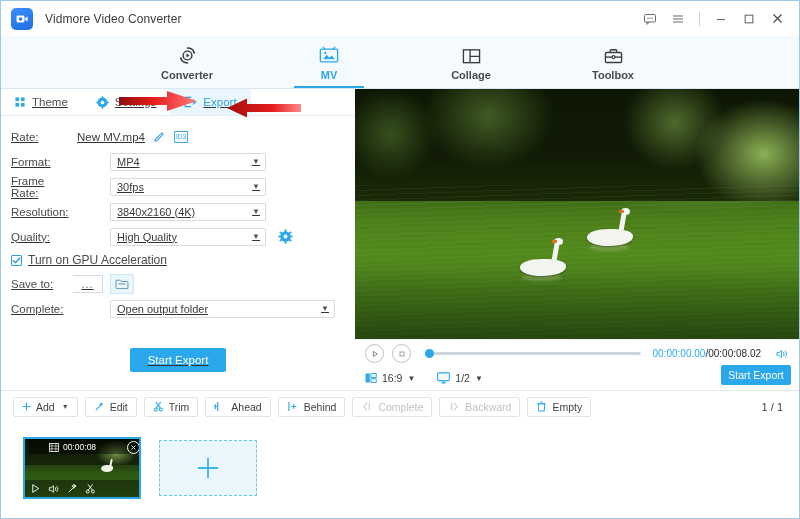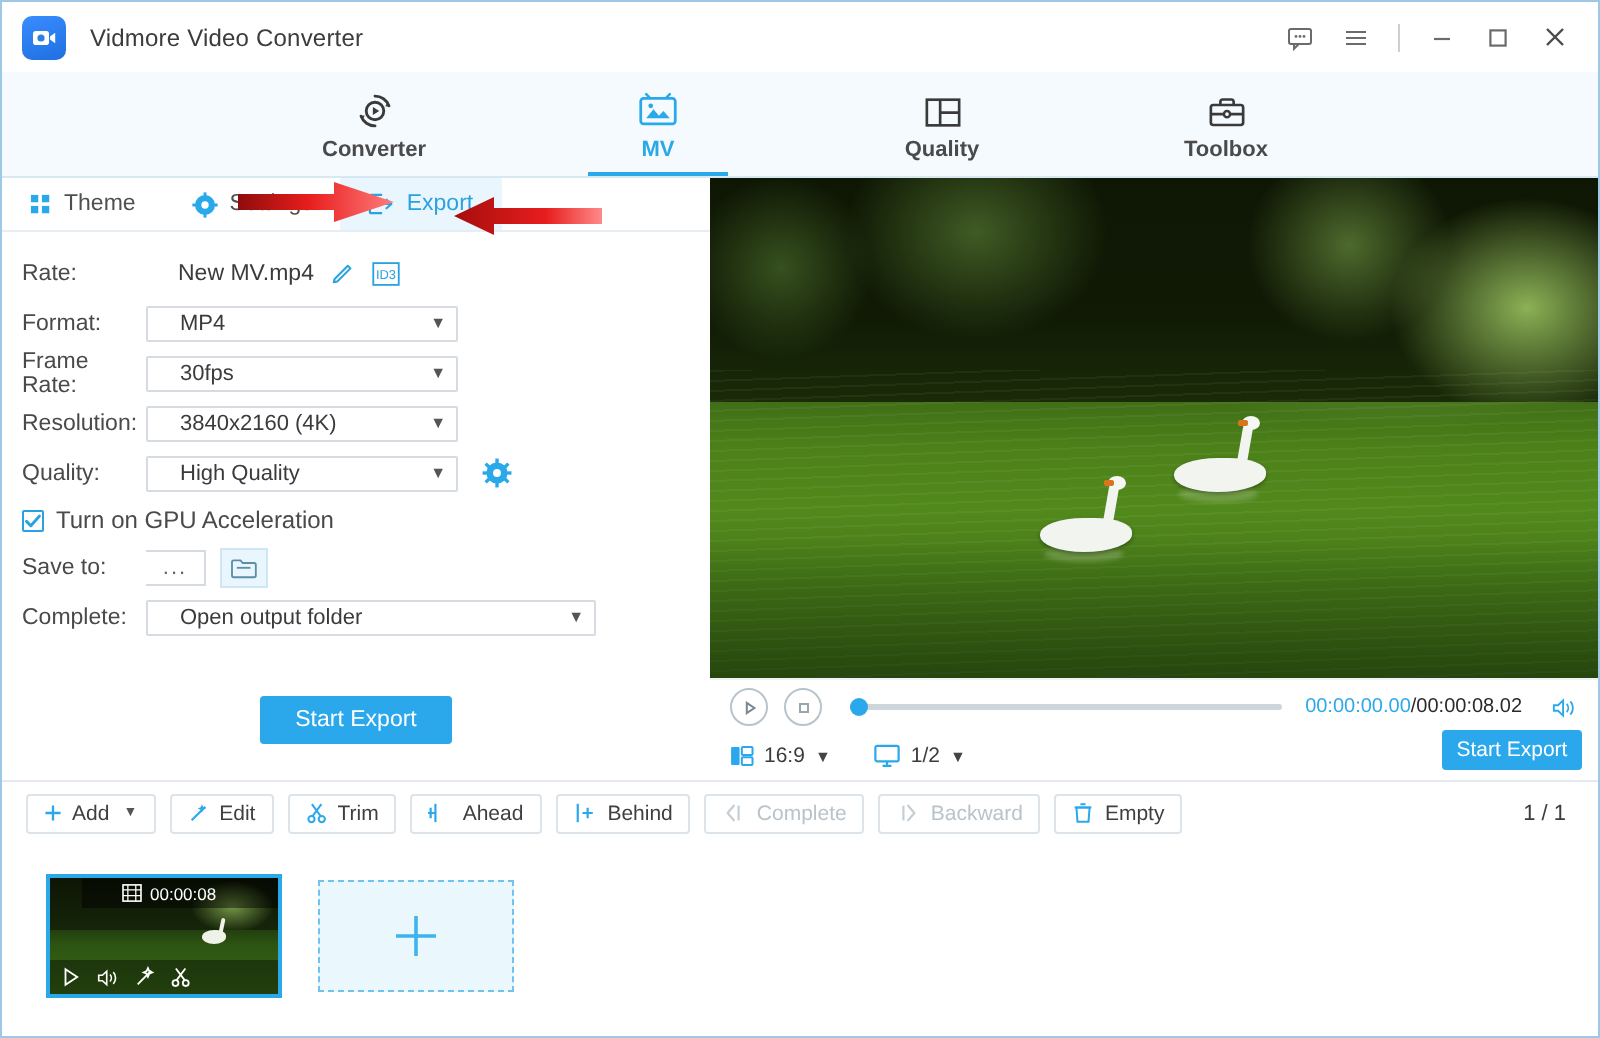--- a/index.html
+++ b/index.html
@@ -43,44 +43,44 @@
     align-items:center;justify-content:center;gap:3px;position:relative;
   }
   .navicon{height:22px;display:flex;align-items:flex-end;justify-content:center;}
   .navlabel{font-size:11px;color:#4a4a4a;}
   .navitem.active .navlabel{color:#2aa8e8;}
   .navitem.active:after{
     content:"";position:absolute;left:8px;right:8px;bottom:0;height:2px;background:#29a9e9;
   }
 
   
-  .content{display:flex;height:301px;}
+  .content{display:flex;height:301px;text-decoration:underline;}
   .left{width:354px;box-sizing:border-box;background:#fff;position:relative;}
   .right{width:444px;background:#000;position:relative;}
 
   
   .subtabs{height:26px;display:flex;align-items:stretch;border-bottom:1px solid #e6eef4;background:#fff;}
   .subtab{
     display:flex;align-items:center;gap:6px;padding:0 14px;font-size:11.5px;color:#4f4f4f;
   }
   .subtab.active{background:#eaf6fd;color:#2ba2e0;}
   .subtab svg{display:block}
 
   
   .form{padding:8px 0 0 0;}
   .row{display:flex;align-items:center;height:25px;margin-bottom:0;padding-left:10px;}
   .lbl{width:62px;font-size:11.5px;color:#4a4a4a;flex:none;}
-  .namevalue{font-size:11.5px;color:#3b3b3b;margin-left:16px;}
+  .namevalue{font-size:11.5px;color:#3b3b3b;margin-left:4px;}
   .iconbtn{margin-left:8px;display:flex;align-items:center;}
   .iconbtn svg{display:block}
 
   .select{
     width:156px;height:18px;border:1px solid #d5dbe0;background:#fff;border-radius:1px;
     display:flex;align-items:center;justify-content:space-between;
-    padding:0 5px 0 16px;font-size:11px;color:#3b3b3b;box-sizing:border-box;
+    padding:0 5px 0 6px;font-size:11px;color:#3b3b3b;box-sizing:border-box;margin-left:37px;
   }
   .select.wide{width:225px;}
   .select .caret{color:#555;font-size:8px;line-height:1;}
   .gear{margin-left:12px;display:flex;}
   .gear svg{display:block}
 
   .gpu{display:flex;align-items:center;height:22px;padding-left:10px;gap:6px;}
   .cbox{
     width:11px;height:11px;border:1px solid #2ba2e0;background:#fff;border-radius:1px;
     display:flex;align-items:center;justify-content:center;box-sizing:border-box;
@@ -181,21 +181,21 @@
 
   
   .strip{height:92px;background:#fff;display:flex;align-items:center;gap:18px;padding:0 22px;}
   .thumb{width:118px;height:62px;border:2px solid #29a9e9;position:relative;overflow:hidden;
     box-sizing:border-box;}
   .thumb-bg{position:absolute;inset:0;background:
       linear-gradient(180deg,#0e1804 0%,#18280a 30%,#2d5412 58%,#3a6a16 100%);}
   .thumb-trees{position:absolute;left:0;top:0;width:100%;height:26px;
     background:radial-gradient(ellipse 26% 70% at 80% 55%, rgba(150,190,92,.75) 0%, rgba(50,80,26,0) 70%),
     linear-gradient(180deg,#0d1604,#16250a);}
-  .thumb-top{position:absolute;left:16px;top:0;width:100%;height:15px;display:flex;align-items:center;
+  .thumb-top{position:absolute;left:4px;top:0;width:100%;height:15px;display:flex;align-items:center;
     padding:0 20px;box-sizing:border-box;gap:4px;background:rgba(0,0,0,.45);}
   .thumb-dur{font-size:8.5px;color:#fff;}
   .thumb-close{position:absolute;right:3px;top:2px;width:11px;height:11px;border-radius:50%;
     border:1px solid #fff;display:flex;align-items:center;justify-content:center;}
   .thumb-close svg{display:block}
   .thumb-bot{position:absolute;left:0;bottom:0;width:100%;height:17px;display:flex;align-items:center;
     gap:7px;padding:0 5px;box-sizing:border-box;background:rgba(0,0,0,.4);}
   .thumb-bot svg{display:block}
   .thumb-swan{position:absolute;right:26px;top:26px;width:12px;height:7px;background:#eef2e7;
     border-radius:50% 40% 50% 50%;}
@@ -282,21 +282,21 @@
       <div class="navlabel">MV</div>
     </div>
 
     <div class="navitem">
       <div class="navicon">
         <svg width="21" height="19" viewBox="0 0 22 20">
           <rect x="2.5" y="3" width="17" height="13.5" fill="none" stroke="#3a3a3a" stroke-width="1.4"></rect>
           <path d="M9.5 3 v13.5 M9.5 9.8 h10" stroke="#3a3a3a" stroke-width="1.4"></path>
         </svg>
       </div>
-      <div class="navlabel">Quality</div>
+      <div class="navlabel">Collage</div>
     </div>
 
     <div class="navitem">
       <div class="navicon">
         <svg width="21" height="19" viewBox="0 0 22 20">
           <path d="M7.5 5.5 V4.2 a1.3 1.3 0 0 1 1.3-1.3 h4.4 a1.3 1.3 0 0 1 1.3 1.3 V5.5" fill="none" stroke="#3a3a3a" stroke-width="1.4"></path>
           <rect x="2.5" y="5.8" width="17" height="10.5" rx="1.3" fill="none" stroke="#3a3a3a" stroke-width="1.4"></rect>
           <path d="M2.5 10.6 h17" stroke="#3a3a3a" stroke-width="1.4"></path>
           <circle cx="11" cy="10.6" r="1.6" fill="#fff" stroke="#3a3a3a" stroke-width="1.3"></circle>
         </svg>

